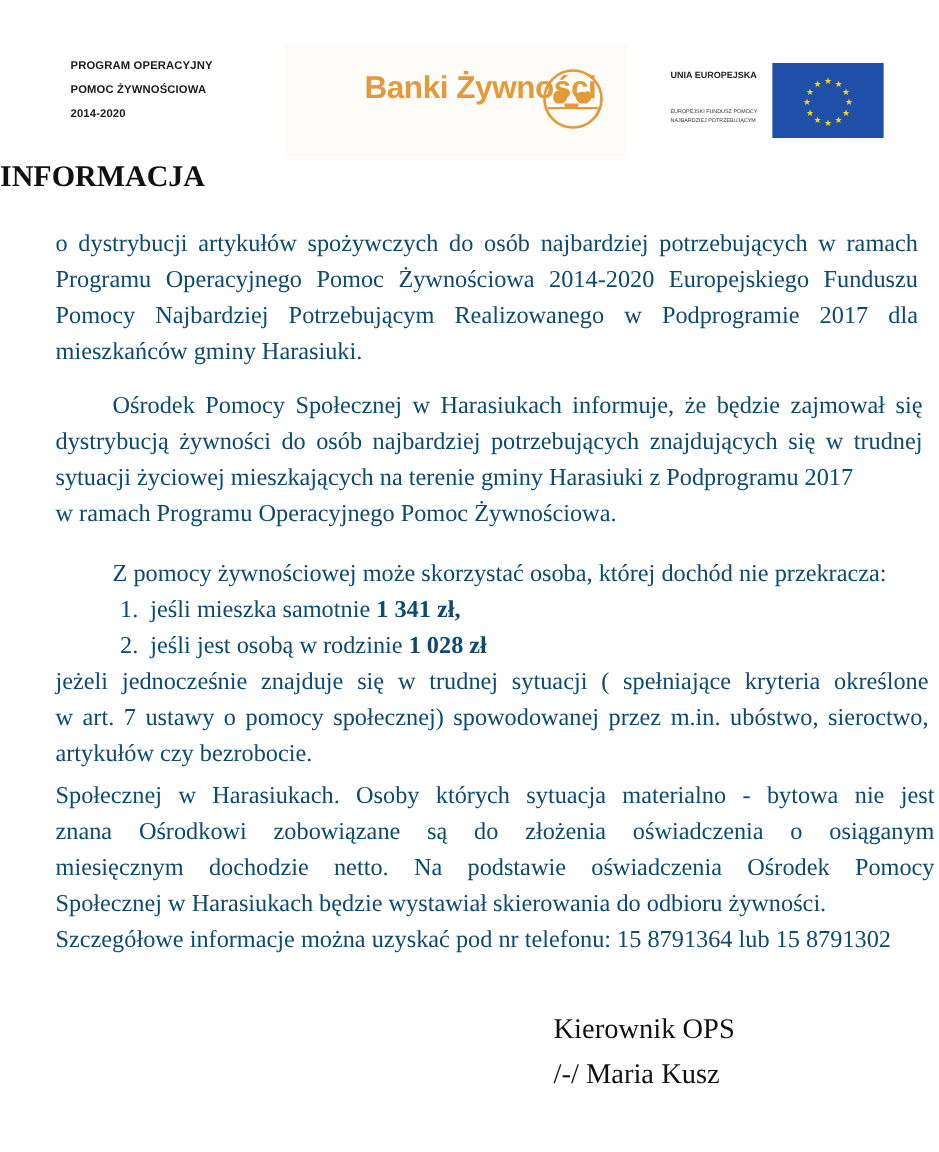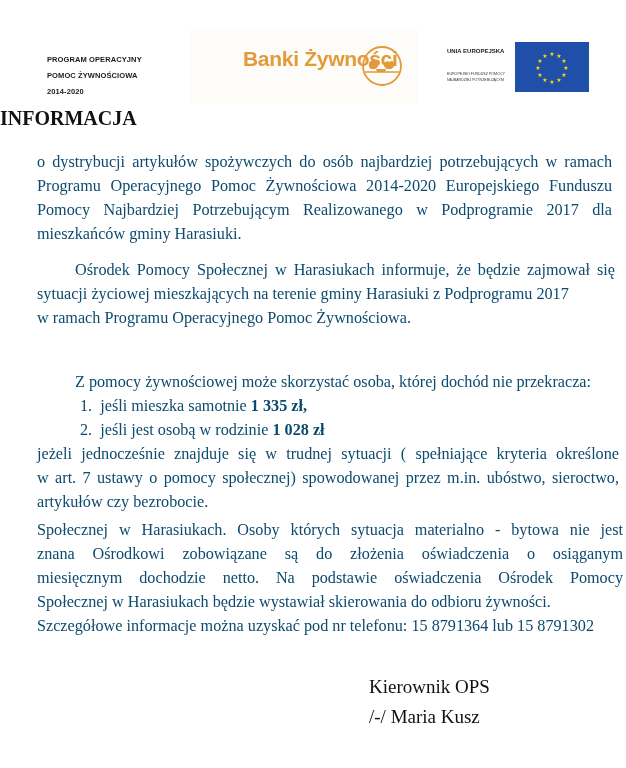--- a/index.html
+++ b/index.html
@@ -1,19 +1,19 @@
 <!DOCTYPE html>
 <html><head>
 <meta charset="utf-8">
 <style>
   html, body { margin: 0; padding: 0; background: #ffffff; }
   body { width: 626px; height: 768px; position: relative; overflow: hidden; color: #111; }
 
   .header-left {
-    position: absolute; left: 47px; top: 52px;
+    position: absolute; left: 47px; top: 36px;
     font-family: "Liberation Sans", sans-serif; font-weight: bold;
     font-size: 7.5px; line-height: 16px; color: #1a1a1a; letter-spacing: 0.1px;
   }
   .logo-box {
     position: absolute; left: 190px; top: 28px; width: 228px; height: 76px;
     background: #fdfcf8;
   }
   .logo-text {
     position: absolute; left: 208px; top: 47px;
     font-family: "Liberation Sans", sans-serif; font-weight: bold;
@@ -105,30 +105,31 @@
 
 <div class="doc para p1">
   <span class="line just">o dystrybucji artykułów spożywczych do osób najbardziej potrzebujących w ramach</span>
   <span class="line just">Programu Operacyjnego Pomoc Żywnościowa 2014-2020 Europejskiego Funduszu</span>
   <span class="line just">Pomocy Najbardziej Potrzebującym Realizowanego w Podprogramie 2017 dla</span>
   <span class="line">mieszkańców gminy Harasiuki.</span>
 </div>
 
 <div class="doc para p2">
   <span class="line just indent">Ośrodek Pomocy Społecznej w Harasiukach informuje, że będzie zajmował się</span>
+  <span class="line just">dystrybucją żywności do osób najbardziej potrzebujących znajdujących się w trudnej</span>
   <span class="line">sytuacji życiowej mieszkających na terenie gminy Harasiuki z  Podprogramu 2017</span>
   <span class="line">w ramach Programu Operacyjnego Pomoc Żywnościowa.</span>
 </div>
 
 <div class="doc para p3">
   <span class="line indent">Z pomocy żywnościowej może skorzystać osoba, której dochód nie przekracza:</span>
   <span class="line list-item">
     <span>1.</span>&nbsp;
     <span>jeśli mieszka samotnie </span>
-    <b>1 335 zł,</b>
+    <b>1 341 zł,</b>
   </span>
   <span class="line list-item">
     <span>2.</span>&nbsp;
     <span>jeśli jest osobą w rodzinie </span>
     <b>1 028 zł</b>
   </span>
   <span class="line just">jeżeli jednocześnie znajduje się w trudnej sytuacji ( spełniające kryteria określone</span>
   <span class="line just">w art. 7 ustawy o pomocy społecznej) spowodowanej przez m.in. ubóstwo, sieroctwo,</span>
   <span class="line">artykułów czy bezrobocie.</span>
 </div>

